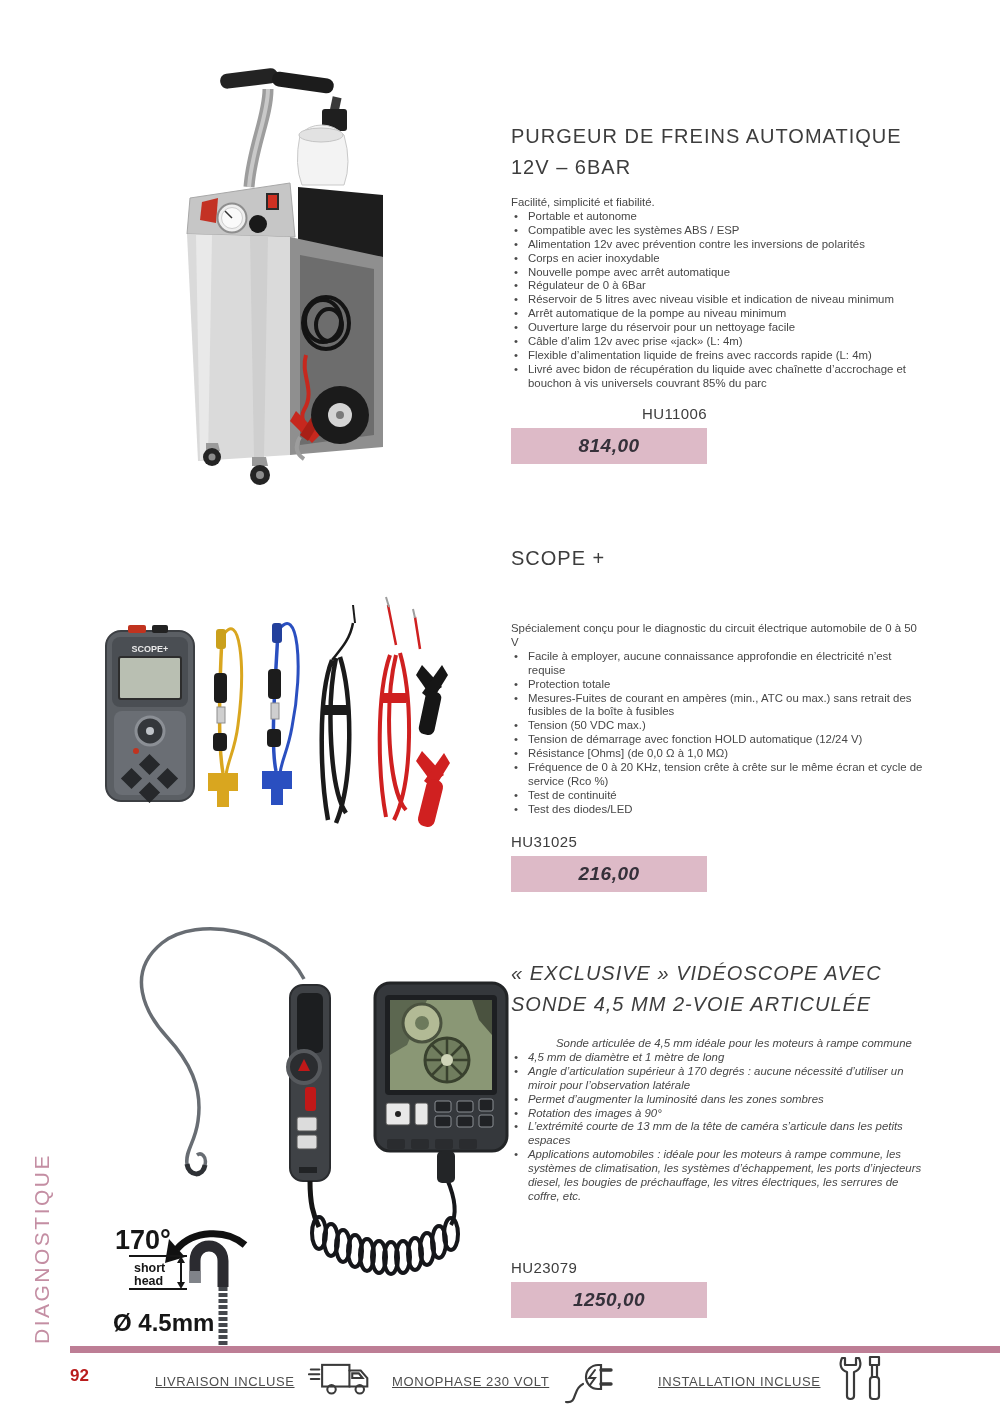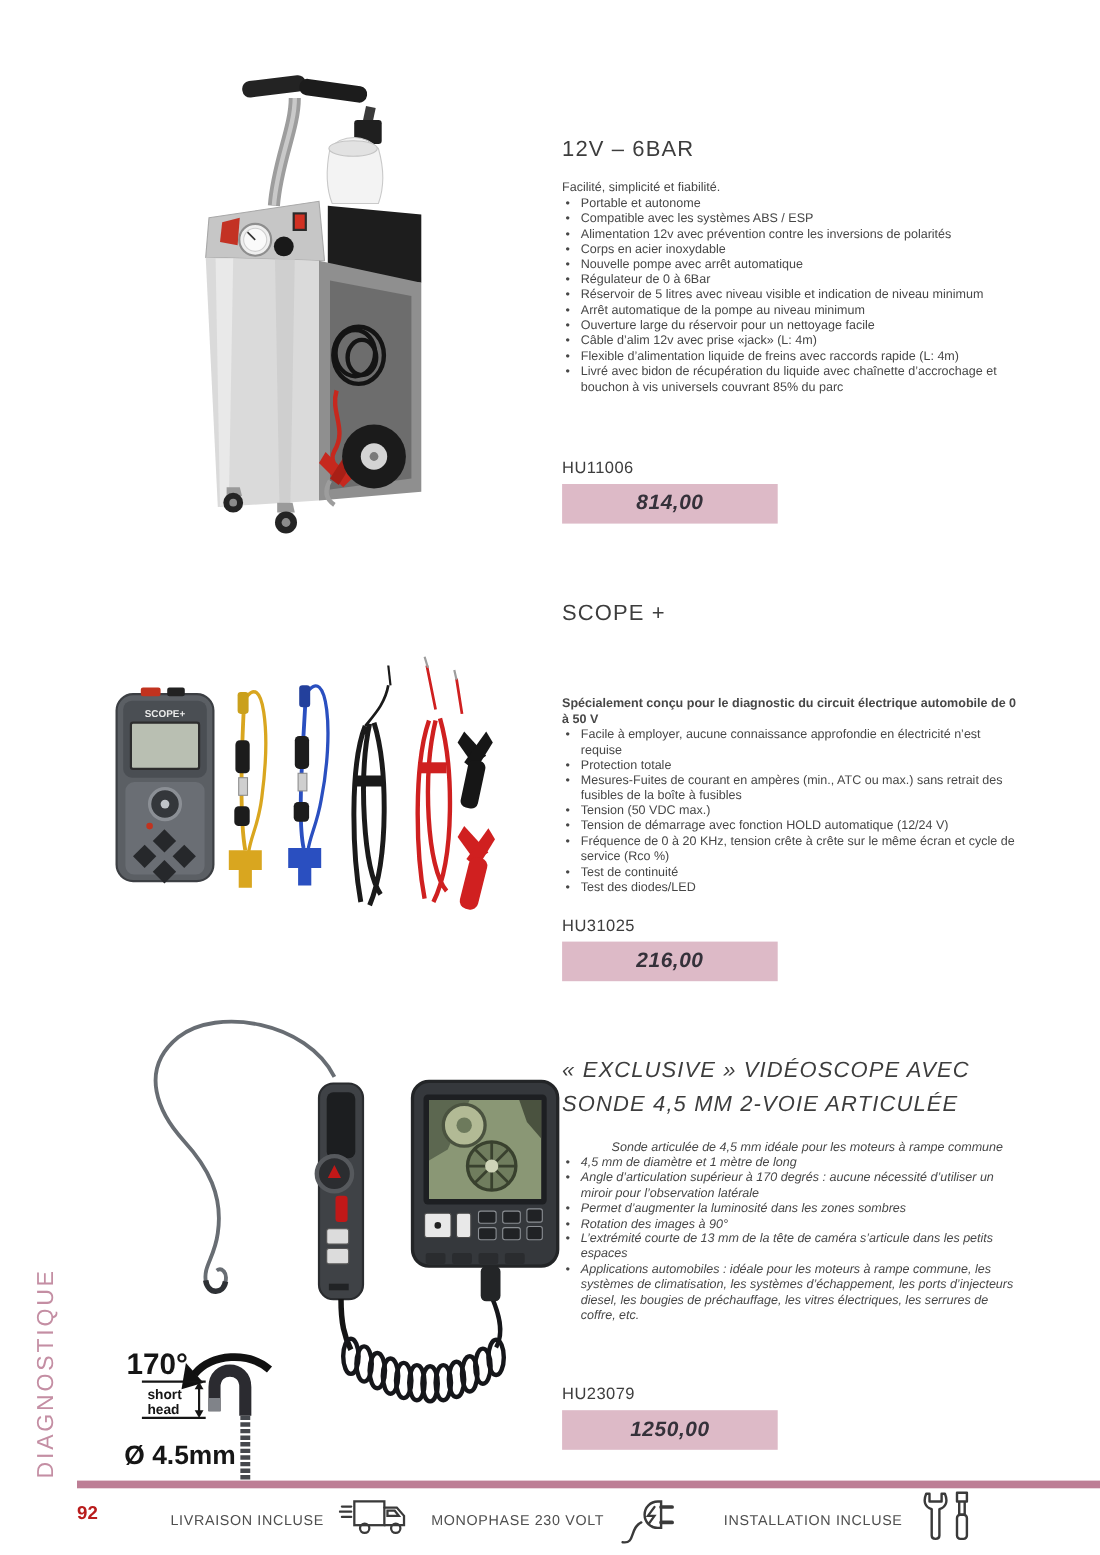--- a/index.html
+++ b/index.html
@@ -25,21 +25,21 @@
   }
   .price { font-size:19px; font-weight:bold; color:#35313a; letter-spacing:0.5px; }
   .photo { position:absolute; }
   .category-label {
     position:absolute; left:30px; top:1146px; height:198px;
     writing-mode:vertical-rl; transform:rotate(180deg);
     font-size:21px; letter-spacing:2.5px; color:#c48ea3; font-weight:400;
   }
   .footer-rule { position:absolute; left:70px; top:1346px; width:930px; height:7px; background:#bd7e95; }
   .page-number { position:absolute; left:70px; top:1366px; font-size:17px; font-weight:bold; color:#b91c1c; }
-  .footer-group { position:absolute; top:1354px; height:54px; display:flex; align-items:center; gap:13px; }
+  .footer-group { position:absolute; top:1354px; height:54px; display:flex; align-items:center; gap:13px;text-decoration:underline; }
   .footer-label { font-size:13px; color:#4f4f4f; letter-spacing:0.6px; white-space:nowrap; }
   .fg1 { left:155px; } .fg2 { left:392px; } .fg3 { left:658px; }
   svg text { font-family:"Liberation Sans", sans-serif; }
 </style>
 </head>
 <body>
 
 <div class="photo" style="left:150px; top:55px; width:330px; height:450px;">
   <svg width="330" height="450" viewBox="0 0 330 450">
 
@@ -104,39 +104,40 @@
         <circle cx="62" cy="402" r="3.5" fill="#8c8c8c"></circle>
       <path d="M102,402 l14,0 2,9 -16,0 z" fill="#9a9a9a"></path>
       <circle cx="110" cy="420" r="10" fill="#242424"></circle>
         <circle cx="110" cy="420" r="4" fill="#8c8c8c"></circle>
     </g>
   </svg>
 </div>
 
 <div class="text-col" style="top:121px;">
   <h2 class="prod-title">
+    <span style="display:block">PURGEUR DE FREINS AUTOMATIQUE</span>
     <span style="display:block">12V – 6BAR</span>
   </h2>
   <p class="intro" style="margin-top:13px;">Facilité, simplicité et fiabilité.</p>
   <ul class="bullets">
       <li>Portable et autonome</li>
       <li>Compatible avec les systèmes ABS / ESP</li>
       <li>Alimentation 12v avec prévention contre les inversions de polarités</li>
       <li>Corps en acier inoxydable</li>
       <li>Nouvelle pompe avec arrêt automatique</li>
       <li>Régulateur de 0 à 6Bar</li>
       <li>Réservoir de 5 litres avec niveau visible et indication de niveau minimum</li>
       <li>Arrêt automatique de la pompe au niveau minimum</li>
       <li>Ouverture large du réservoir pour un nettoyage facile</li>
       <li>Câble d’alim 12v avec prise «jack» (L: 4m)</li>
       <li>Flexible d’alimentation liquide de freins avec raccords rapide (L: 4m)</li>
       <li>Livré avec bidon de récupération du liquide avec chaînette d’accrochage et bouchon à vis universels couvrant 85% du parc</li>
     </ul>
 </div>
-<div class="buy" style="top:417px;">
+<div class="buy" style="top:405px;text-align:right;">
   <div class="sku">HU11006</div>
   <div class="price-box">
     <span class="price">814,00</span>
   </div>
 </div>
 
 <div class="photo" style="left:70px; top:545px; width:410px; height:330px;">
   <svg width="410" height="330" viewBox="0 0 410 330">
 
     <g>
@@ -203,27 +204,28 @@
       <polygon points="374,208 354,236 364,244 380,218"></polygon>
       <rect x="352" y="234" width="17" height="48" rx="7" transform="rotate(14 360 258)"></rect>
     </g>
   </svg>
 </div>
 
 <div class="text-col" style="top:543px;">
   <h2 class="prod-title">
     <span style="display:block">SCOPE +</span>
   </h2>
-  <p class="intro" style="margin-top:60px;font-weight:bold;">Spécialement conçu pour le diagnostic du circuit électrique automobile de 0 à 50 V</p>
+  <p class="intro" style="margin-top:48px;">Spécialement conçu pour le diagnostic du circuit électrique automobile de 0 à 50 V</p>
   <ul class="bullets">
       <li>Facile à employer, aucune connaissance approfondie en électricité n’est requise</li>
       <li>Protection totale</li>
       <li>Mesures-Fuites de courant en ampères (min., ATC ou max.) sans retrait des fusibles de la boîte à fusibles</li>
       <li>Tension (50 VDC max.)</li>
       <li>Tension de démarrage avec fonction HOLD automatique (12/24 V)</li>
+      <li>Résistance [Ohms] (de 0,0 Ω à 1,0 MΩ)</li>
       <li>Fréquence de 0 à 20 KHz, tension crête à crête sur le même écran et cycle de service (Rco %)</li>
       <li>Test de continuité</li>
       <li>Test des diodes/LED</li>
     </ul>
 </div>
 <div class="buy" style="top:833px;">
   <div class="sku">HU31025</div>
   <div class="price-box">
     <span class="price">216,00</span>
   </div>

